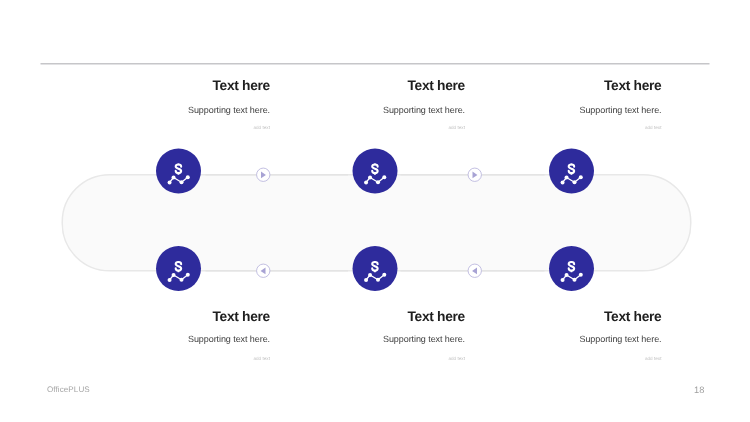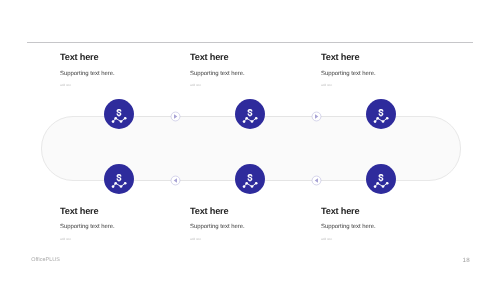--- a/index.html
+++ b/index.html
@@ -14,21 +14,21 @@
         border-radius:32px;background:#fafafa;border:1px solid #e8e8e8;box-sizing:border-box;}
 
   .conn{position:absolute;height:1.2px;background:#e4e4e4;}
 
   .node{position:absolute;width:30px;height:30px;border-radius:50%;background:#2e2b9c;}
   .node svg.icn{display:block;width:30px;height:30px;}
 
   .marker{position:absolute;width:11px;height:11px;}
   .marker svg.mk{display:block;width:11px;height:11px;}
 
-  .tb{position:absolute;text-align:left;}
+  .tb{position:absolute;text-align:right;}
   .title{font-size:9.2px;font-weight:bold;color:#1f1f1f;line-height:10px;letter-spacing:-0.2px;}
   .sub{font-size:6px;color:#3d3d3d;line-height:6px;letter-spacing:-0.05px;}
   .tb-bottom .sub{margin-top:8px !important;}
   .tb-bottom .tiny{margin-top:7.8px !important;}
   .tiny{font-size:3.05px;color:#c2c2c2;line-height:3px;letter-spacing:0.02px;}
 
   .footer-left{position:absolute;left:31.3px;top:257.4px;font-size:5.4px;color:#a6a6a6;letter-spacing:0.05px;}
   .footer-right{position:absolute;left:462.6px;top:257.3px;font-size:6.2px;color:#9e9e9e;letter-spacing:0.1px;}
 </style>
 </head>

